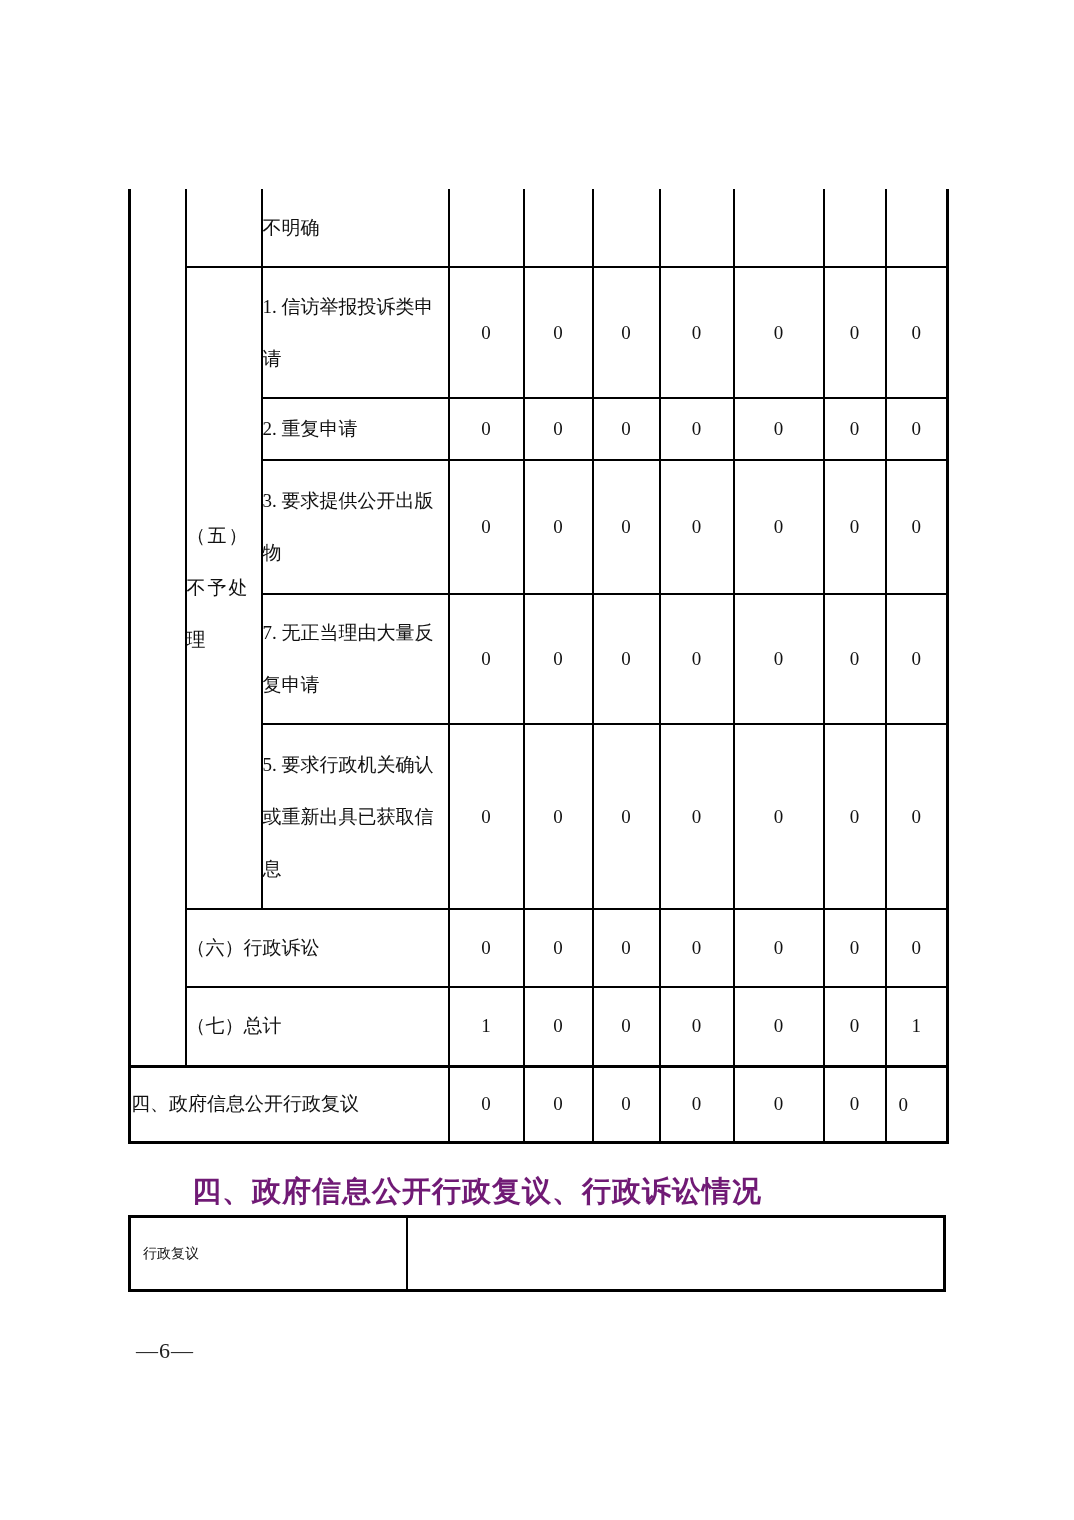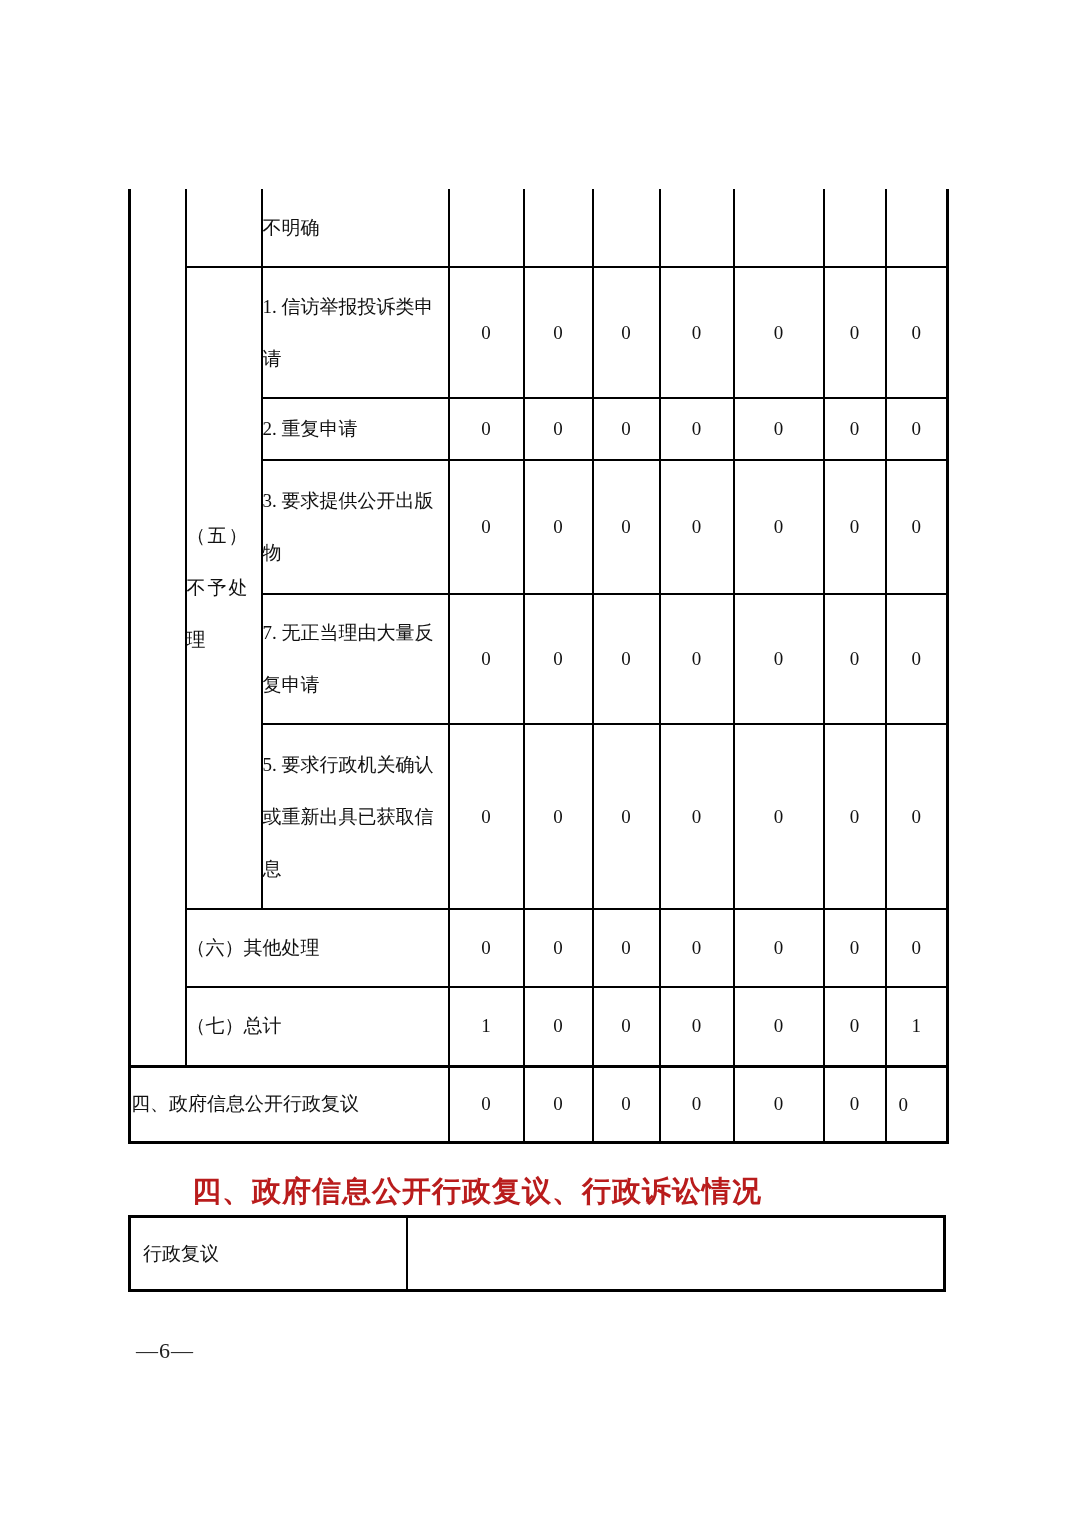--- a/index.html
+++ b/index.html
@@ -54,34 +54,34 @@
     text-align:left;
     padding:0 0 10px 12px;
   }
   
   .section-heading{
     position:absolute;left:192px;top:1172px;
     font-family:"Liberation Sans","DejaVu Sans",sans-serif;
     font-weight:bold;
     font-size:29px;
     letter-spacing:1px;
-    color:#b91c1c;
+    color:#701a75;
     white-space:nowrap;
   }
   
   .review-table{
     position:absolute;left:128px;top:1215px;
     width:818px;height:77px;
     border:3px solid #000;
     box-sizing:border-box;
     display:flex;
   }
   .review-table .cell{
     display:flex;align-items:center;
-    font-size:19px;
+    font-size:14px;
     padding-left:12px;
     box-sizing:border-box;
   }
   .review-table .cell.left{width:277px;border-right:2px solid #000;}
   .review-table .cell.right{flex:1;}
   
   .page-number{
     position:absolute;left:136px;top:1338px;
     font-size:22px;
     color:#222;
@@ -171,21 +171,21 @@
 息</td>
         <td class="num">0</td>
         <td class="num">0</td>
         <td class="num">0</td>
         <td class="num">0</td>
         <td class="num">0</td>
         <td class="num">0</td>
         <td class="num">0</td>
       </tr>
       <tr style="height:78px">
-        <td colspan="2" class="label-cell sub-label">（六）其他处理</td>
+        <td colspan="2" class="label-cell sub-label">（六）行政诉讼</td>
         <td class="num">0</td>
         <td class="num">0</td>
         <td class="num">0</td>
         <td class="num">0</td>
         <td class="num">0</td>
         <td class="num">0</td>
         <td class="num">0</td>
       </tr>
       <tr style="height:79px">
         <td colspan="2" class="label-cell sub-label">（七）总计</td>

